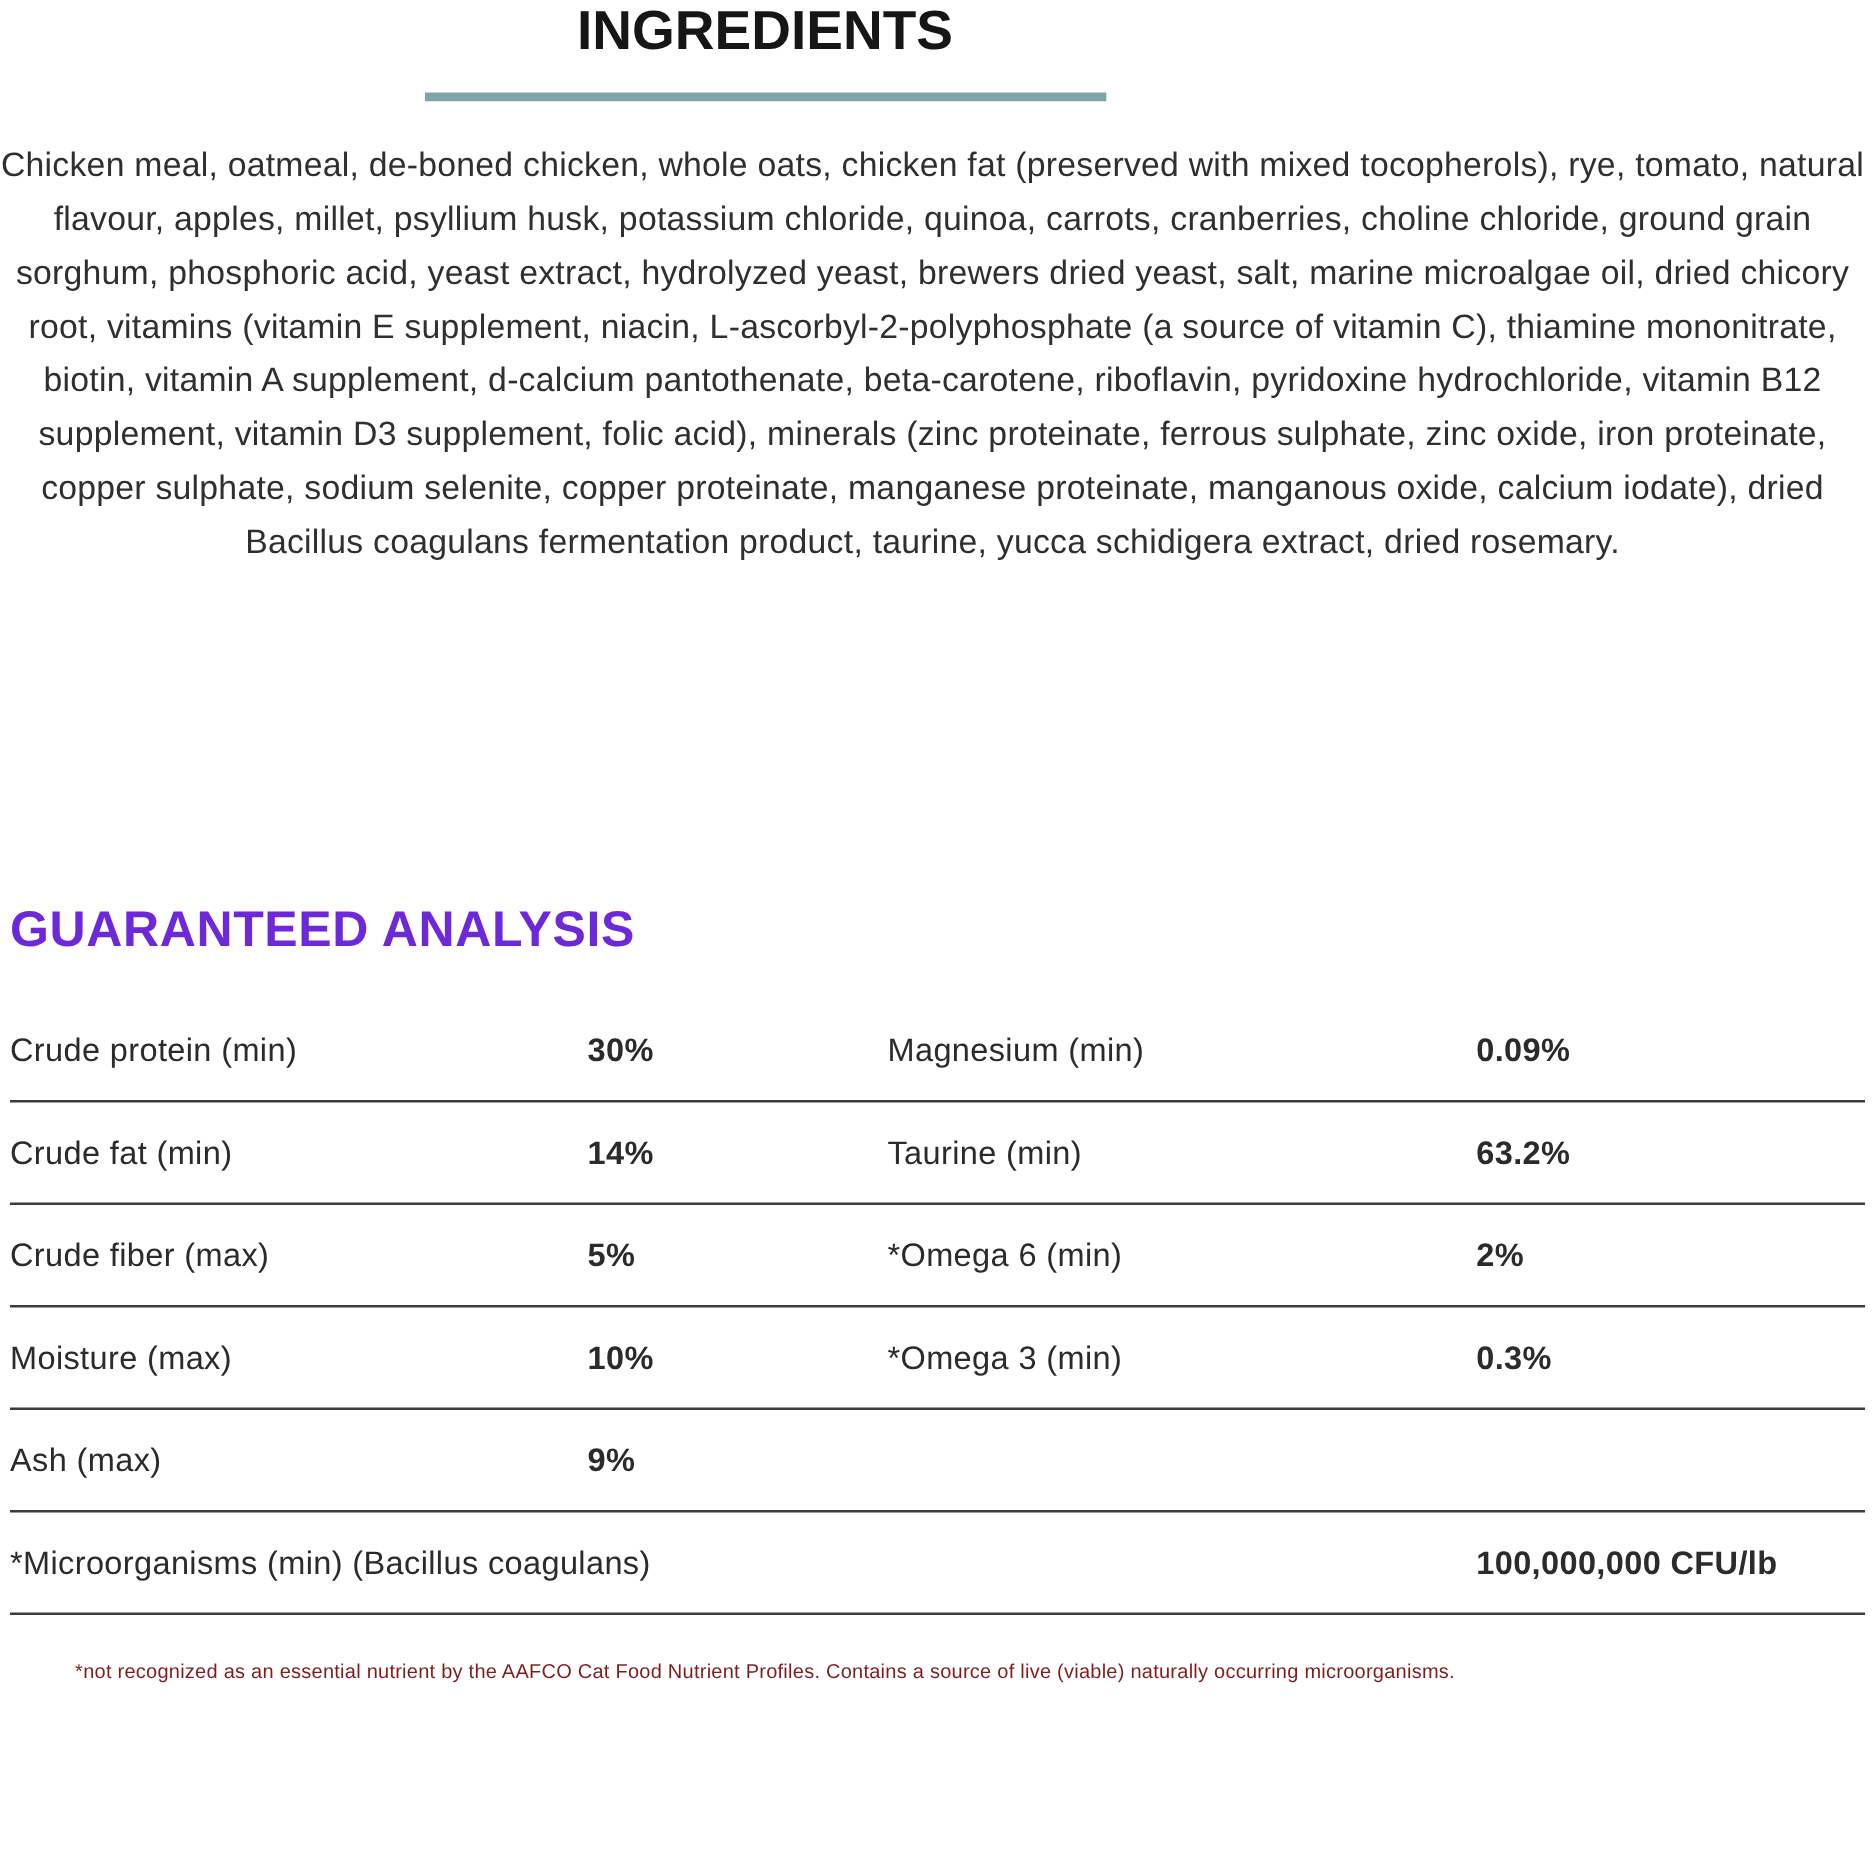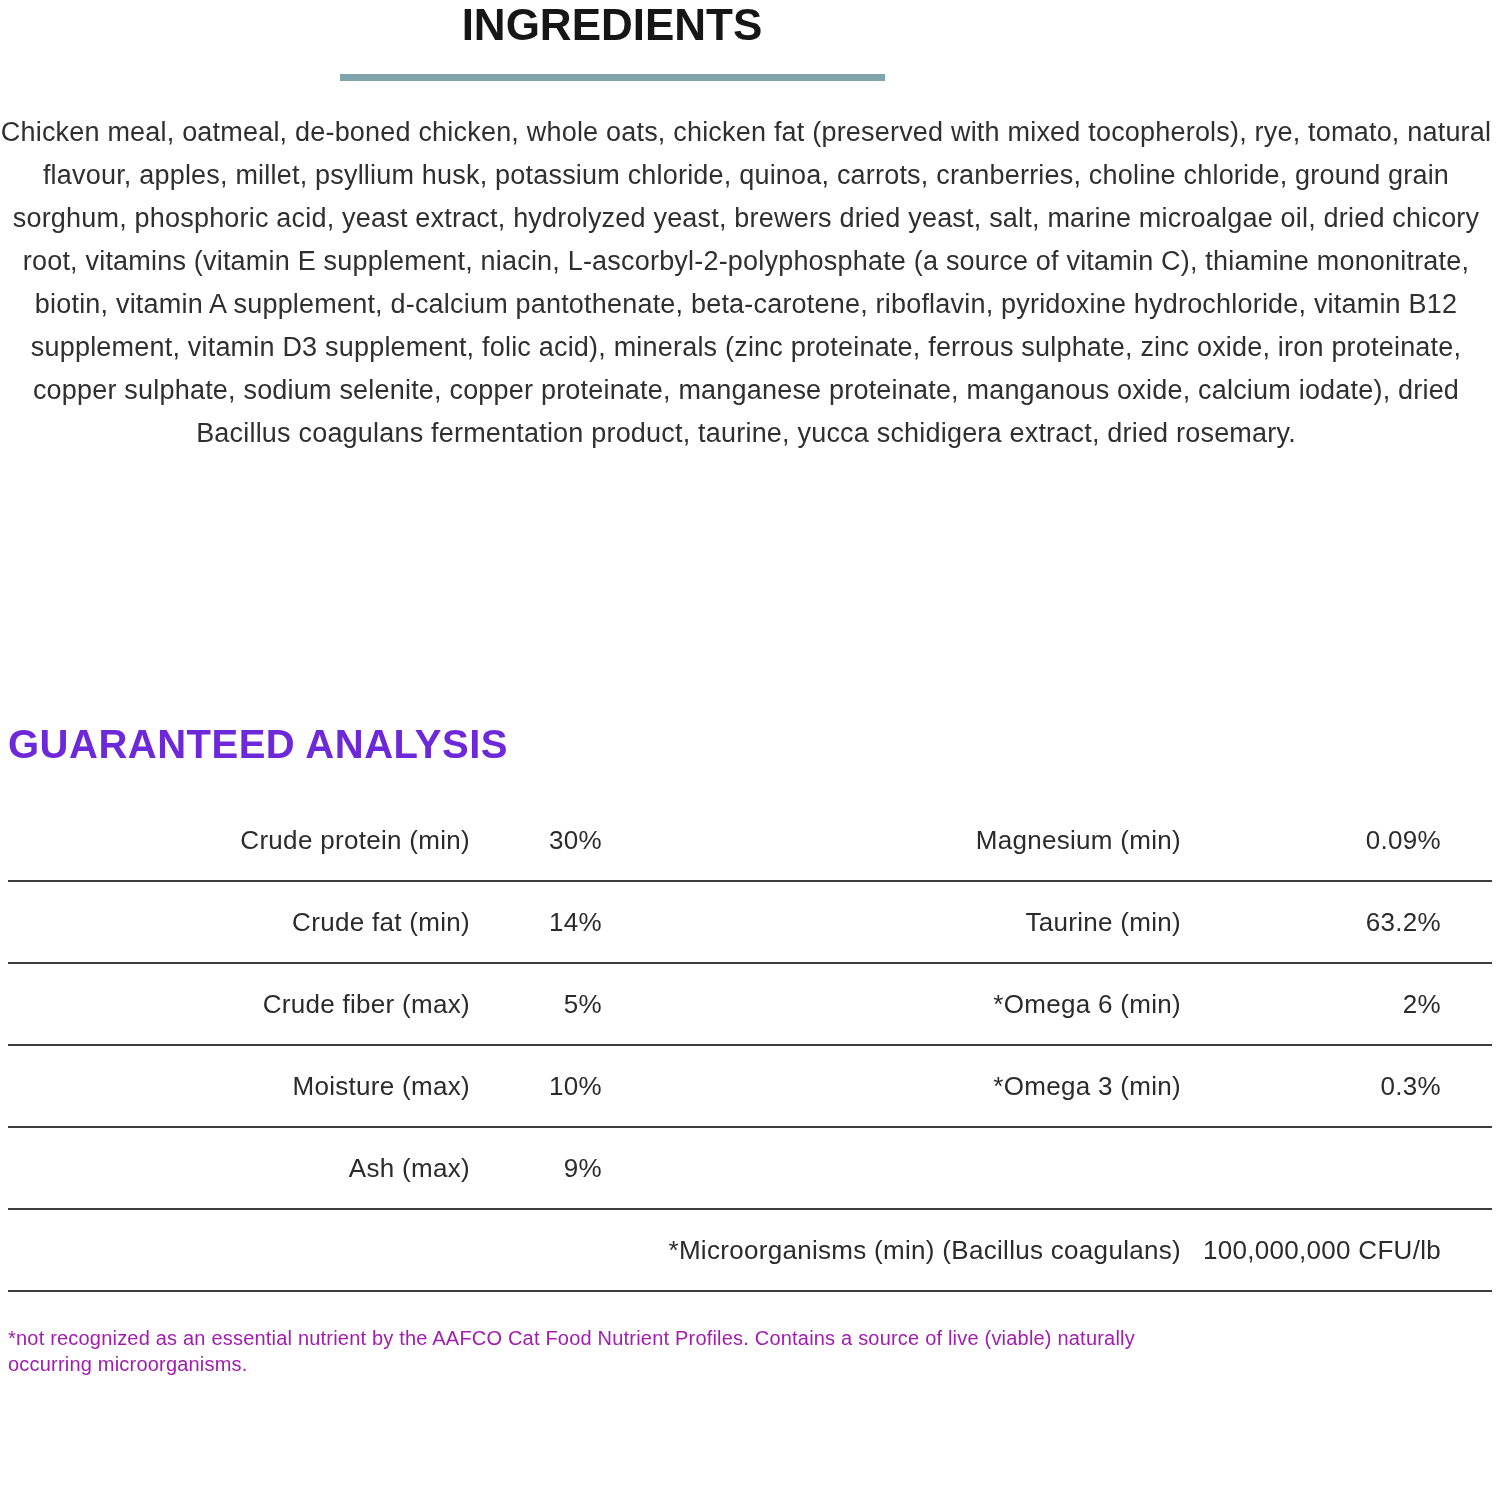--- a/index.html
+++ b/index.html
@@ -63,35 +63,37 @@
   .ga-row {
     display: grid;
     grid-template-columns: 462px 132px 108px 471px 260px 51px;
     align-items: center;
     height: 80px;
     border-bottom: 2px solid #3d3d3d;
     font-size: 26px;
     color: #2b2b2b;
   }
   .ga-label {
-    text-align: right;
+    text-align: left;
     letter-spacing: 0.3px;
   }
   .ga-value {
-    text-align: right;
+    text-align: left;
     letter-spacing: 0.3px;
+    font-weight: bold;
   }
   .span4 { grid-column: 1 / 5; }
 
   .ga-footnote {
     margin: 33px 8px 0 8px;
-    font-size: 20px;
+    font-size: 16px;
     line-height: 26px;
-    color: #a21caf;
+    color: #7f1d1d;
     letter-spacing: 0.2px;
+    text-align: center;
   }
   .aafco-statement {
     margin: 44px 8px 0 8px;
     max-width: 1470px;
     font-size: 20px;
     line-height: 34px;
     color: #333333;
     letter-spacing: 0.2px;
   }
 </style>

